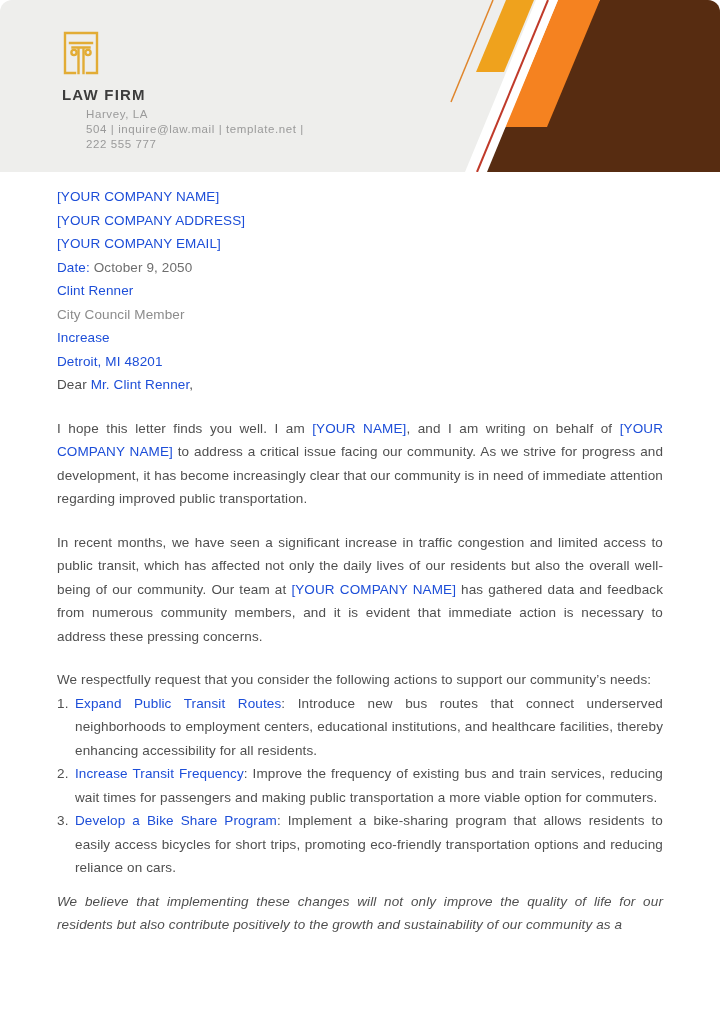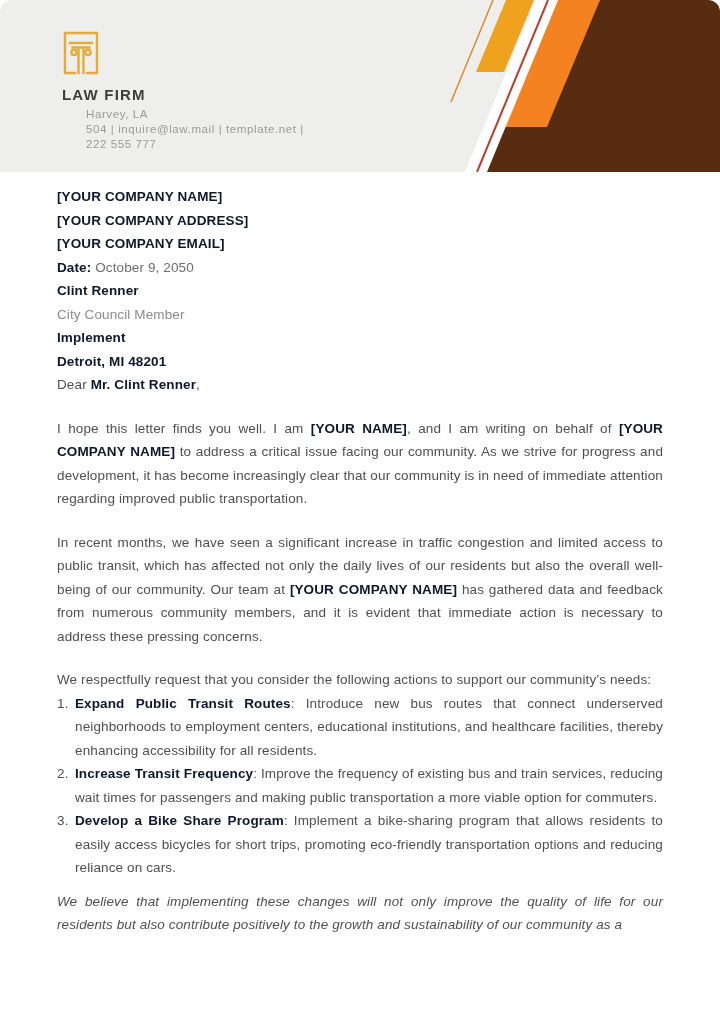--- a/index.html
+++ b/index.html
@@ -52,21 +52,21 @@
     color: #1e1e20;
     letter-spacing: 0.2px;
   }
   .letter-body {
     margin: 13px 57px 0 57px;
     font-size: 13.5px;
     line-height: 23.5px;
     letter-spacing: 0.12px;
     color: #4f4f4f;
   }
-  .letter-body b, .letter-body .bold { font-weight: bold; color: #0f172a; }
+  .letter-body b, .letter-body .bold { font-weight: normal; color: #1d4ed8; }
   .line { white-space: nowrap; }
   .muted { color: #8c8c8c; }
   .date-val { color: #6e6e6e; }
   .para { text-align: justify; margin-top: 20px; }
   .plist { }
   .plist-item { display: flex; }
   .plist-num { flex: none; width: 18px; }
   .plist-text { flex: 1; text-align: justify; }
   .closing { margin-top: 10px; text-align: justify; font-style: italic; }
 </style>
@@ -108,21 +108,21 @@
   <div class="letter-body">
 
     <div class="line bold">[YOUR COMPANY NAME]</div>
     <div class="line bold">[YOUR COMPANY ADDRESS]</div>
     <div class="line bold">[YOUR COMPANY EMAIL]</div>
 
     <div class="line"><b>Date:</b><span> </span><span class="date-val">October 9, 2050</span></div>
 
     <div class="line bold">Clint Renner</div>
     <div class="line muted">City Council Member</div>
-    <div class="line bold">Implement</div>
+    <div class="line bold">Increase</div>
     <div class="line bold">Detroit, MI 48201</div>
 
     <div class="line"><span>Dear </span><b>Mr. Clint Renner</b><span>,</span></div>
 
     <div class="para"><span>I hope this letter finds you well. I am </span><b>[YOUR NAME]</b><span>, and I am writing on behalf of </span><b>[YOUR COMPANY NAME]</b><span> to address a critical issue facing our community. As we strive for progress and development, it has become increasingly clear that our community is in need of immediate attention regarding improved public transportation.</span></div>
     <div class="para"><span>In recent months, we have seen a significant increase in traffic congestion and limited access to public transit, which has affected not only the daily lives of our residents but also the overall well-being of our community. Our team at </span><b>[YOUR COMPANY NAME]</b><span> has gathered data and feedback from numerous community members, and it is evident that immediate action is necessary to address these pressing concerns.</span></div>
     <div class="para"><span>We respectfully request that you consider the following actions to support our community’s needs:</span></div>
 
     <div class="plist">
       <div class="plist-item">

